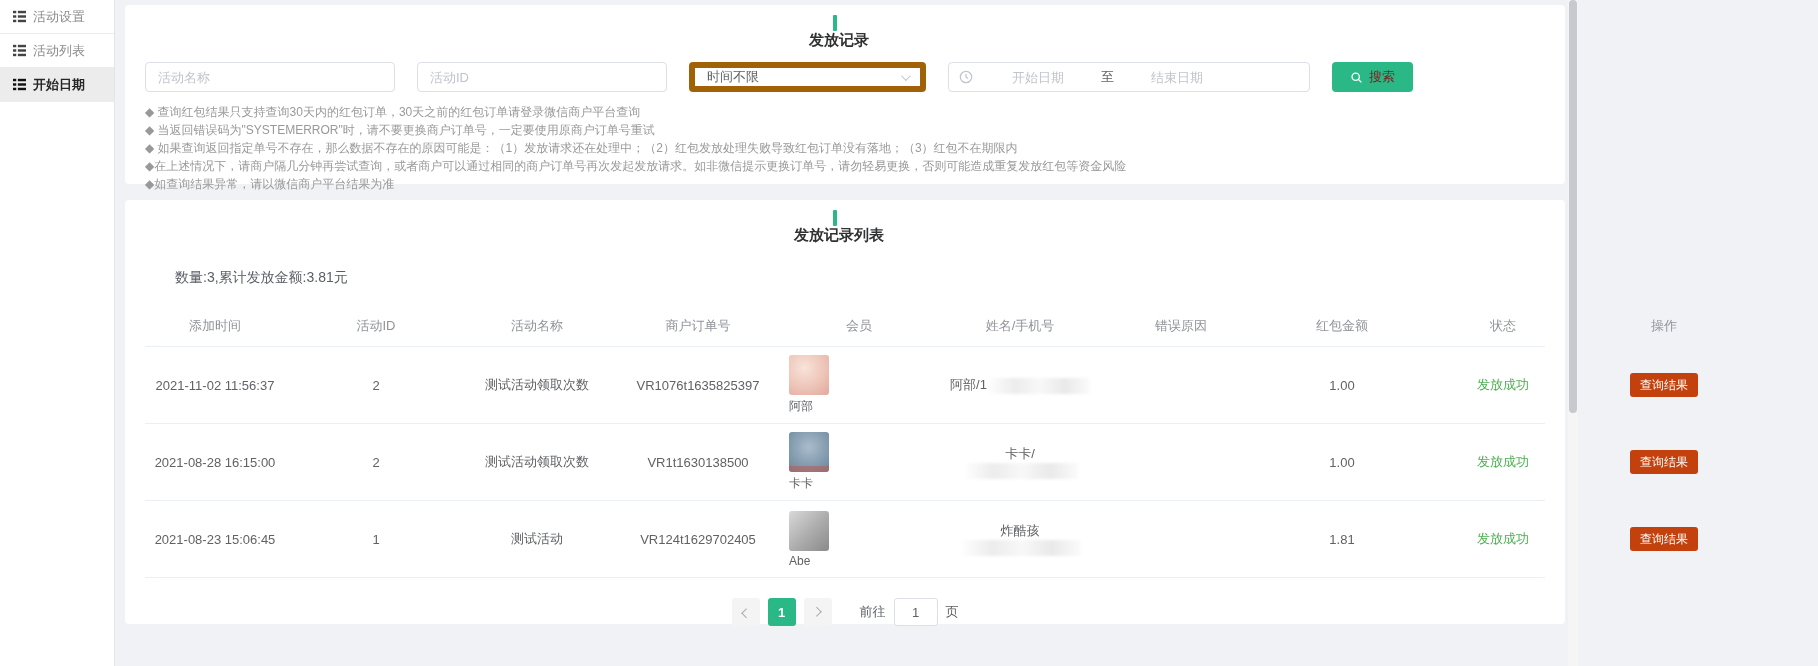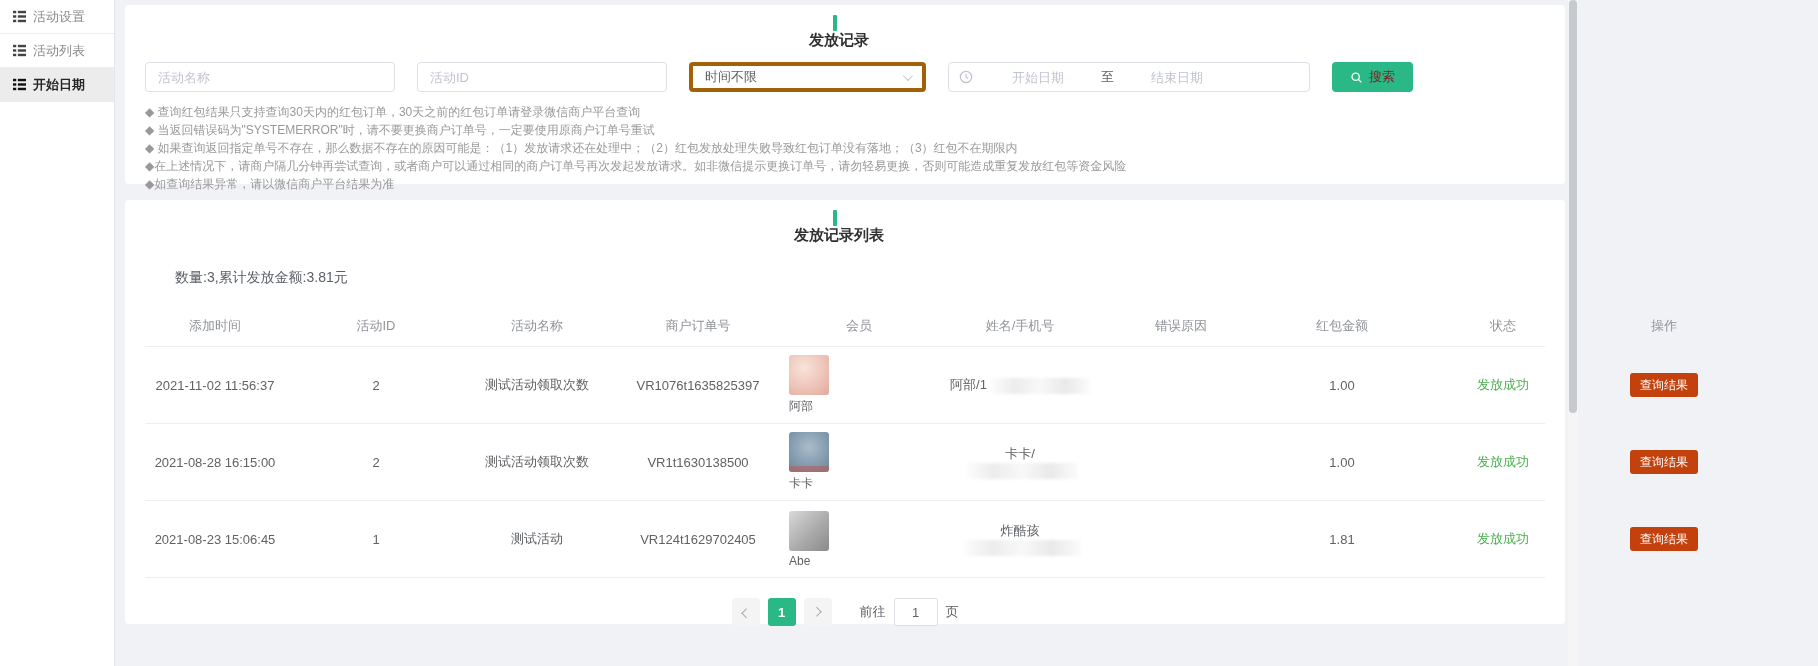--- a/index.html
+++ b/index.html
@@ -25,21 +25,21 @@
   .card-header { display:flex; align-items:center; margin-left:-12px;flex-direction:column; }
   .accent-bar { width:4px; height:16px; background:#2bb887; margin-right:9px; border-radius:1px; }
   .card-title { font-size:15px; font-weight:bold; color:#303133; }
 
   
   .filter-row { display:flex; align-items:center; gap:22px; margin-top:12px; }
   .inp { height:30px; border:1px solid #dcdfe6; border-radius:4px; padding:0 12px;
          font-size:13px; color:#606266; font-family:inherit; outline:none; }
   .inp::placeholder { color:#c0c4cc; }
   .w250 { width:250px; }
-  .select { width:237px; height:30px; border:4px solid #a16207; border-radius:4px;
+  .select { width:237px; height:30px; border:6px solid #a16207; border-radius:4px;
             display:flex; align-items:center; justify-content:space-between; padding:0 12px; cursor:pointer; }
   .select-value { font-size:13px; color:#606266; }
   .chev-down { width:7px; height:7px; border-right:1.4px solid #c0c4cc; border-bottom:1.4px solid #c0c4cc;
                transform:rotate(45deg) translateY(-2px); }
   .daterange { width:362px; height:30px; border:1px solid #dcdfe6; border-radius:4px;
                display:flex; align-items:center; padding:0 10px; }
   .clock { display:flex; margin-right:6px; color:#c0c4cc; }
   .date-inp { border:none; outline:none; width:118px; height:26px; text-align:center;
               font-size:13px; color:#c2410c; font-family:inherit; }
   .date-inp::placeholder { color:#c0c4cc; }

